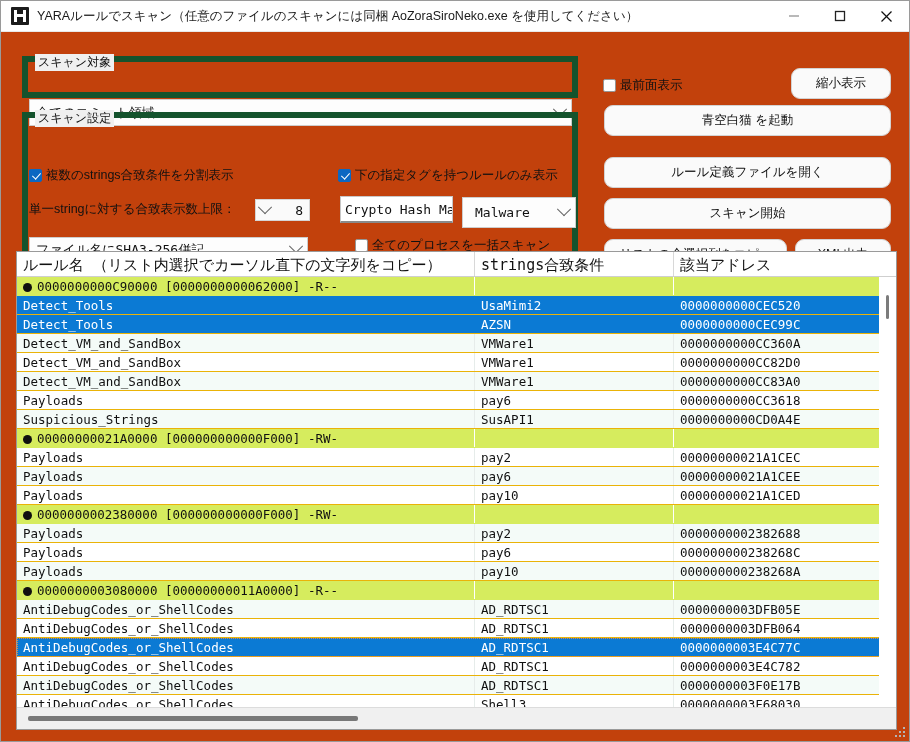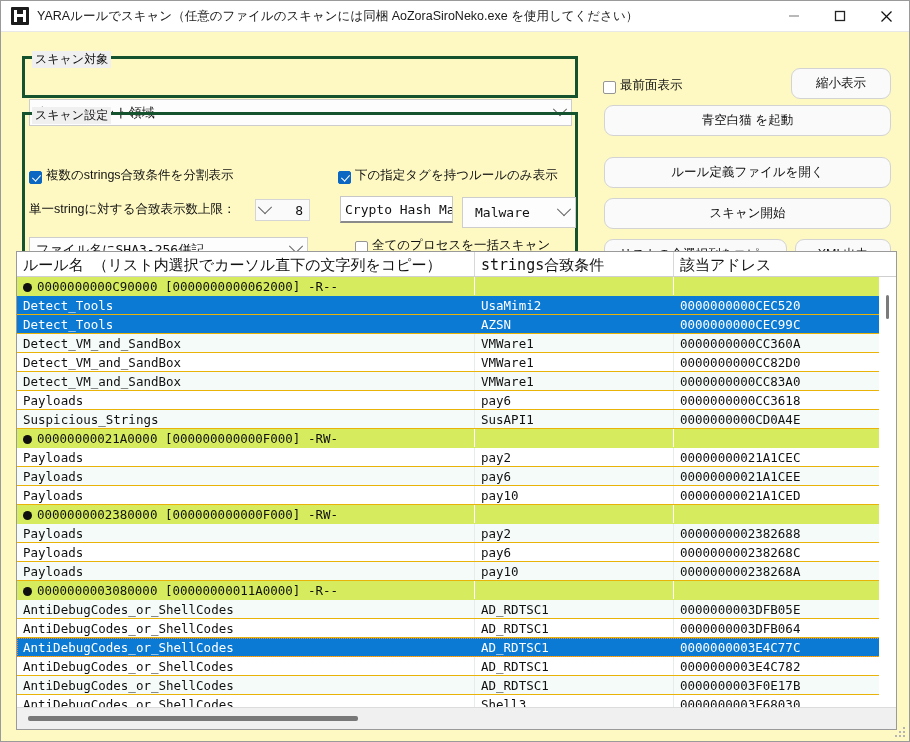--- a/index.html
+++ b/index.html
@@ -13,21 +13,21 @@
     font-family: "Liberation Sans", "DejaVu Sans", sans-serif;
     font-size: 12px;
     color: #000;
     overflow: hidden;
     position: relative;
   }
   .window {
     position: absolute;
     left: 0; top: 0;
     width: 910px; height: 742px;
-    background: #fef9c3;
+    background: #c2410c;
     border: 1px solid #9a9a9a;
     box-sizing: border-box;
     display: flex;
     flex-direction: column;
   }
   
   .titlebar {
     height: 31px;
     background: #ffffff;
     display: flex;
@@ -77,21 +77,21 @@
   }
   .win-btn svg { display: block; }
   
   .content {
     flex: 1;
     position: relative;
   }
   
   .groupbox {
     position: absolute;
-    border: 3px solid #14532d;
+    border: 6px solid #14532d;
     box-sizing: border-box;
   }
   .groupbox > .gb-title {
     position: absolute;
     top: -8px;
     left: 7px;
     background: #f0f0f0;
     padding: 0 3px;
     font-size: 12px;
     color: #111;
@@ -165,21 +165,21 @@
   #spin-limit .sp-arrow {
     width: 18px; display: flex; align-items: center; justify-content: center;
   }
   #spin-limit .sp-val {
     flex: 1; text-align: right; padding-right: 6px;
   }
 
   .checkbox {
     position: absolute;
     display: flex;
-    align-items: flex-end;
+    align-items: center;
     white-space: nowrap;
     font-size: 12.5px;
     color: #111;
   }
   .cb-box {
     width: 13px; height: 13px;
     border: 1px solid #959595;
     background: #fff;
     box-sizing: border-box;
     margin-right: 4px;

